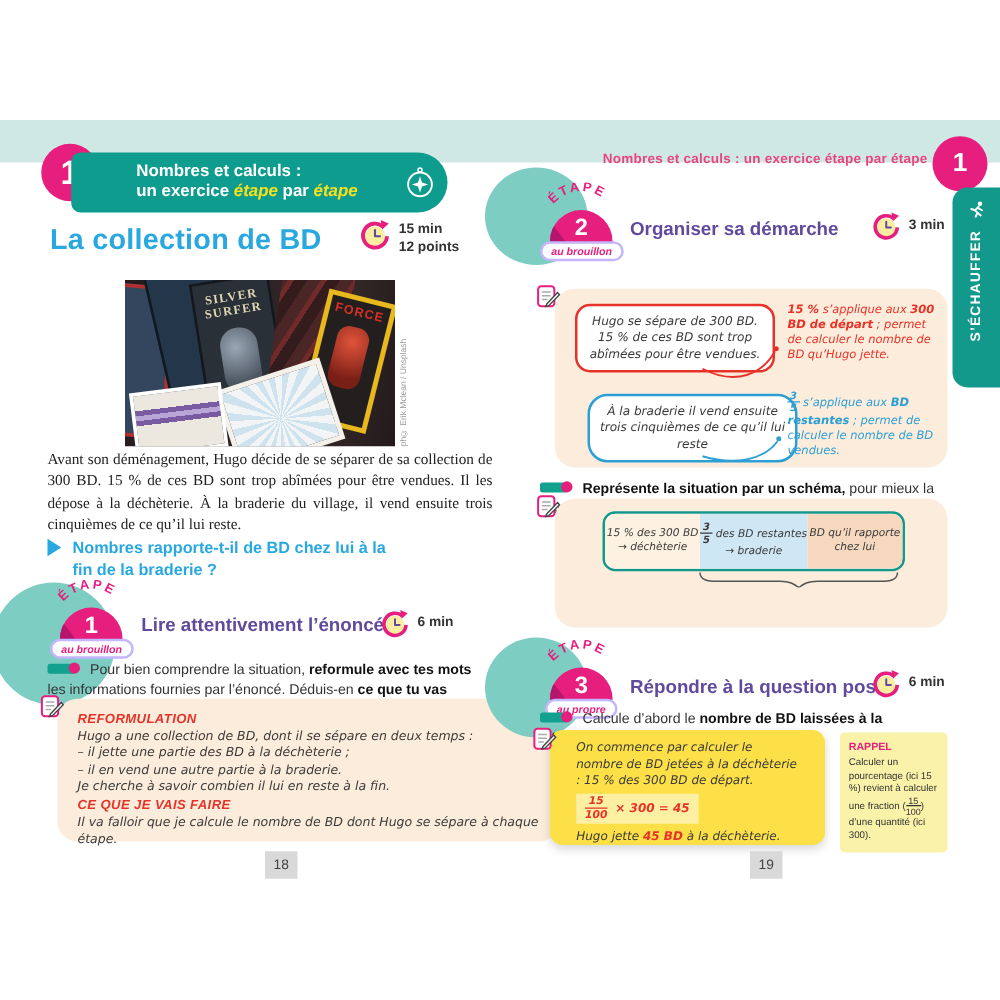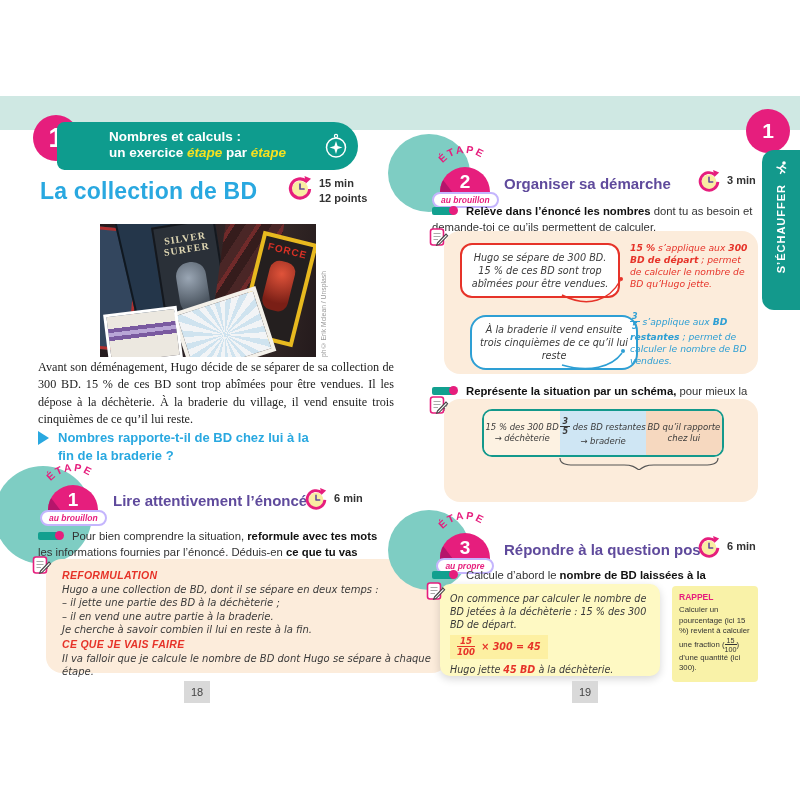--- a/index.html
+++ b/index.html
@@ -100,33 +100,33 @@
   .noteB .frac,.seg .frac{font-size:8px;}
 
   .schema{position:absolute;left:38px;top:10px;width:238px;height:44px;border:2px solid #13998c;border-radius:10px;display:flex;overflow:hidden;background:#fff;}
   .seg{display:flex;flex-direction:column;justify-content:center;text-align:center;font-size:8.5px;line-height:1.3;}
   .s1{width:32%;background:#fdf2e2;}
   .s2{width:36%;background:#cfe6f4;}
   .s3{width:32%;background:#f6d8bf;}
   .braceSvg{position:absolute;left:114px;top:57px;}
   .brace-cap{position:absolute;left:80px;top:71px;width:220px;text-align:center;font-size:8.8px;line-height:1.25;}
 
-  #work{position:absolute;left:440px;top:584px;width:220px;height:92px;background:#fef9c3;border-radius:10px;box-shadow:0 3px 8px rgba(0,0,0,0.16);padding:8px 10px;box-sizing:border-box;}
+  #work{position:absolute;left:440px;top:584px;width:220px;height:92px;background:#fde047;border-radius:10px;box-shadow:0 3px 8px rgba(0,0,0,0.16);padding:8px 21px;box-sizing:border-box;}
   #work .hand{font-size:9.6px;line-height:1.36;}
   .calc{margin:4px 0 4px;}
   .hl{display:inline-block;background:#fdf0a2;padding:2px 7px 3px;color:#e63329;font-weight:bold;font-size:9.6px;}
   .hl .frac{font-size:8.6px;margin-right:3px;}
   .red45{color:#e63329;font-weight:bold;}
 
   #rappel{position:absolute;left:672px;top:586px;width:86px;background:#f9f2a8;border-radius:4px;padding:6px 7px 8px;box-sizing:border-box;}
   .rt{color:#e61e7d;font-weight:bold;font-size:8.5px;margin-bottom:3px;}
   .rb{font-size:7.8px;line-height:1.35;color:#333;}
   .rb .frac{font-size:7.2px;font-weight:normal;}
 
-  .pnum{position:absolute;top:681px;width:26px;height:22px;background:#d9d9d9;color:#444;font-size:11px;display:flex;align-items:center;justify-content:center;}
+  .pnum{position:absolute;top:681px;width:26px;height:22px;background:#d9d9d9;color:#444;font-size:11px;display:flex;align-items:center;justify-content:center;margin-left:28px;}
   #p18{left:184px;}
   #p19{left:572px;}
 
   #rhead{position:absolute;left:420px;top:121px;width:322px;text-align:right;color:#e8457f;font-weight:bold;font-size:10.8px;letter-spacing:0.2px;}
 
   #tab{position:absolute;left:762px;top:150px;width:38px;height:160px;background:#13998c;border-radius:12px 0 0 12px;display:flex;flex-direction:column;align-items:center;padding-top:10px;box-sizing:border-box;}
   .tab-label{writing-mode:vertical-rl;transform:rotate(180deg);color:#fff;font-weight:bold;font-size:11px;letter-spacing:1px;margin-top:8px;}
 </style>
 </head>
 <body>
@@ -223,20 +223,21 @@
     <div class="hand">Il va falloir que je calcule le nombre de BD dont Hugo se sépare à chaque étape.</div>
   </div>
   <svg class="note" id="note1" width="20" height="20" viewBox="0 0 20 20">
     <rect x="1.5" y="2" width="13" height="16" rx="2.5" fill="#fff" stroke="#e61e7d" stroke-width="1.6"></rect>
     <path d="M4.5 6.5 h7 M4.5 9.5 h7 M4.5 12.5 h4.5" stroke="#aaa" stroke-width="1.2"></path>
     <path d="M8.5 16 L17 7 L18.6 8.8 L10 17.6 L7.6 18.2 Z" fill="#f5f5f5" stroke="#444" stroke-width="1.1"></path>
   </svg>
 
   <div class="pnum" id="p18">18</div>
 
+  <div id="rhead">Nombres et calculs : un exercice étape par étape</div>
   <div class="unit-circle" id="unit-r">1</div>
 
   <div id="tab">
     <svg width="16" height="16" viewBox="0 0 16 16">
       <circle cx="11" cy="3" r="1.8" fill="#fff"></circle>
       <path d="M10 5.2 L7 8.2 L9 10.2 L7.5 13.4 M7 8.2 L4 7.2 M9.6 6.6 L12.6 8.2 M9 10.2 L11.6 12.4" stroke="#fff" stroke-width="1.5" fill="none" stroke-linecap="round"></path>
     </svg>
     <div class="tab-label">S’ÉCHAUFFER</div>
   </div>
 
@@ -255,21 +256,20 @@
   <div class="timer" style="left:697px;top:169px;">
     <svg width="24" height="24" viewBox="0 0 26 26">
       <circle cx="13" cy="14" r="8" fill="#f9eda2"></circle>
       <path d="M13 14 L13 9 M13 14 L17 14" stroke="#5f4a9c" stroke-width="1.7" stroke-linecap="round"></path>
       <path d="M19.5 6.4 A9.6 9.6 0 1 0 22.6 14" fill="none" stroke="#e61e7d" stroke-width="3.1"></path>
       <path d="M17.5 1 L24 3.8 L18.8 8.6 Z" fill="#e61e7d"></path>
     </svg>
     <div class="t" style="padding-top:5px;">3 min</div>
   </div>
 
-  <div class="consigne" id="cons2"><span class="bullet"></span><span class="bd">Relève dans l’énoncé les nombres</span><span> dont tu as besoin et demande-toi ce qu’ils permettent de calculer.</span></div>
 
   <div class="cream" id="cream2">
     <div class="sp hand" id="spr">Hugo se sépare de 300 BD. 15 % de ces BD sont trop abîmées pour être vendues.</div>
     <div class="noteR hand"><span class="bd">15 %</span><span> s’applique aux </span><span class="bd">300 BD de départ</span><span> ; permet de calculer le nombre de BD qu’Hugo jette.</span></div>
     <div class="sp hand" id="spb">À la braderie il vend ensuite trois cinquièmes de ce qu’il lui reste</div>
     <div class="noteB hand"><span class="frac"><span class="fn">3</span><span class="fd">5</span></span><span> s’applique aux </span><span class="bd">BD restantes</span><span> ; permet de calculer le nombre de BD vendues.</span></div>
     <svg width="314" height="143" viewBox="0 0 314 143" style="position:absolute;left:0;top:0;pointer-events:none;">
       <path d="M118 64 C 145 78, 166 68, 176 50" fill="none" stroke="#e63329" stroke-width="1.5"></path>
       <circle cx="177" cy="48" r="2" fill="#e63329"></circle>
       <path d="M118 134 C 145 142, 168 136, 178 122" fill="none" stroke="#2e9fd4" stroke-width="1.5"></path>

